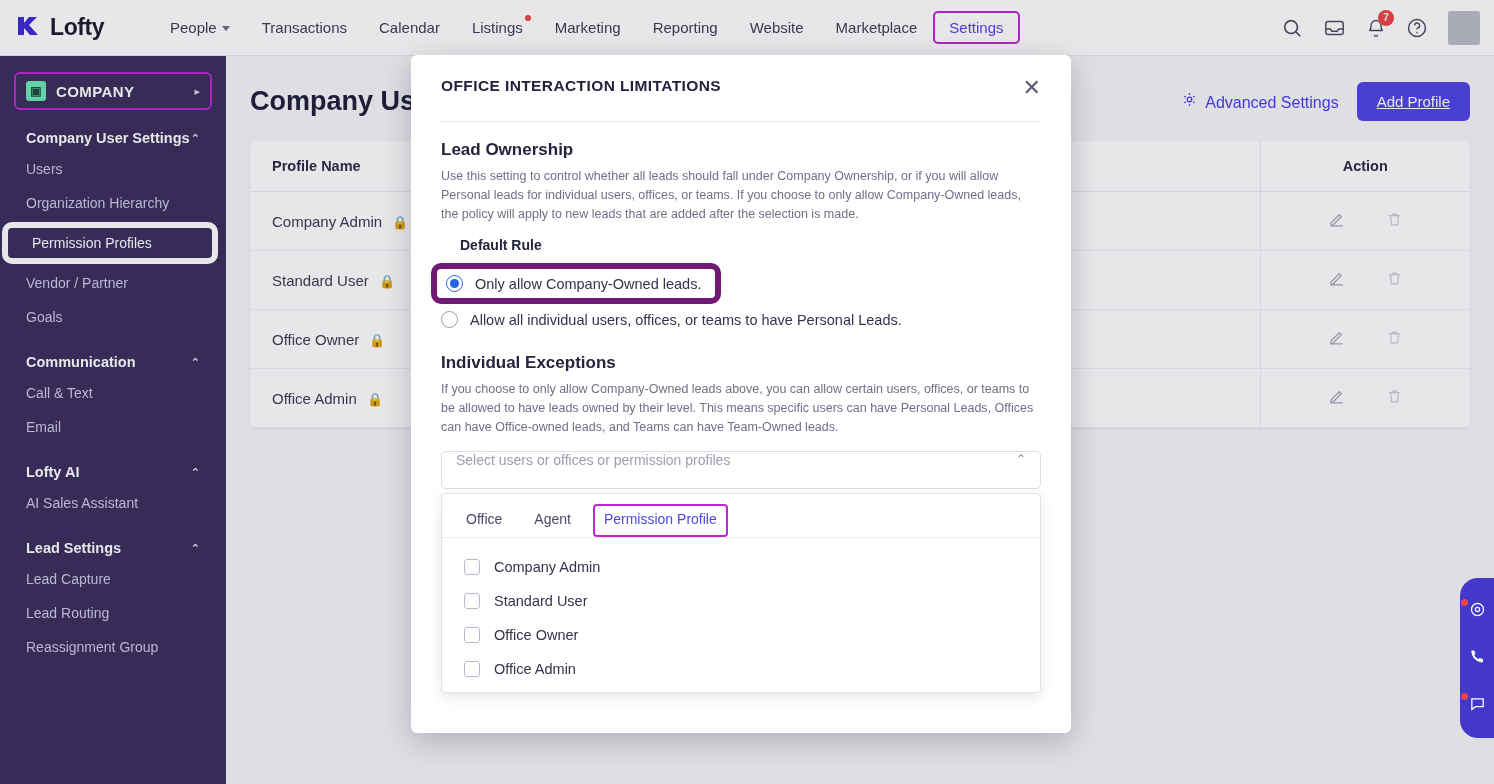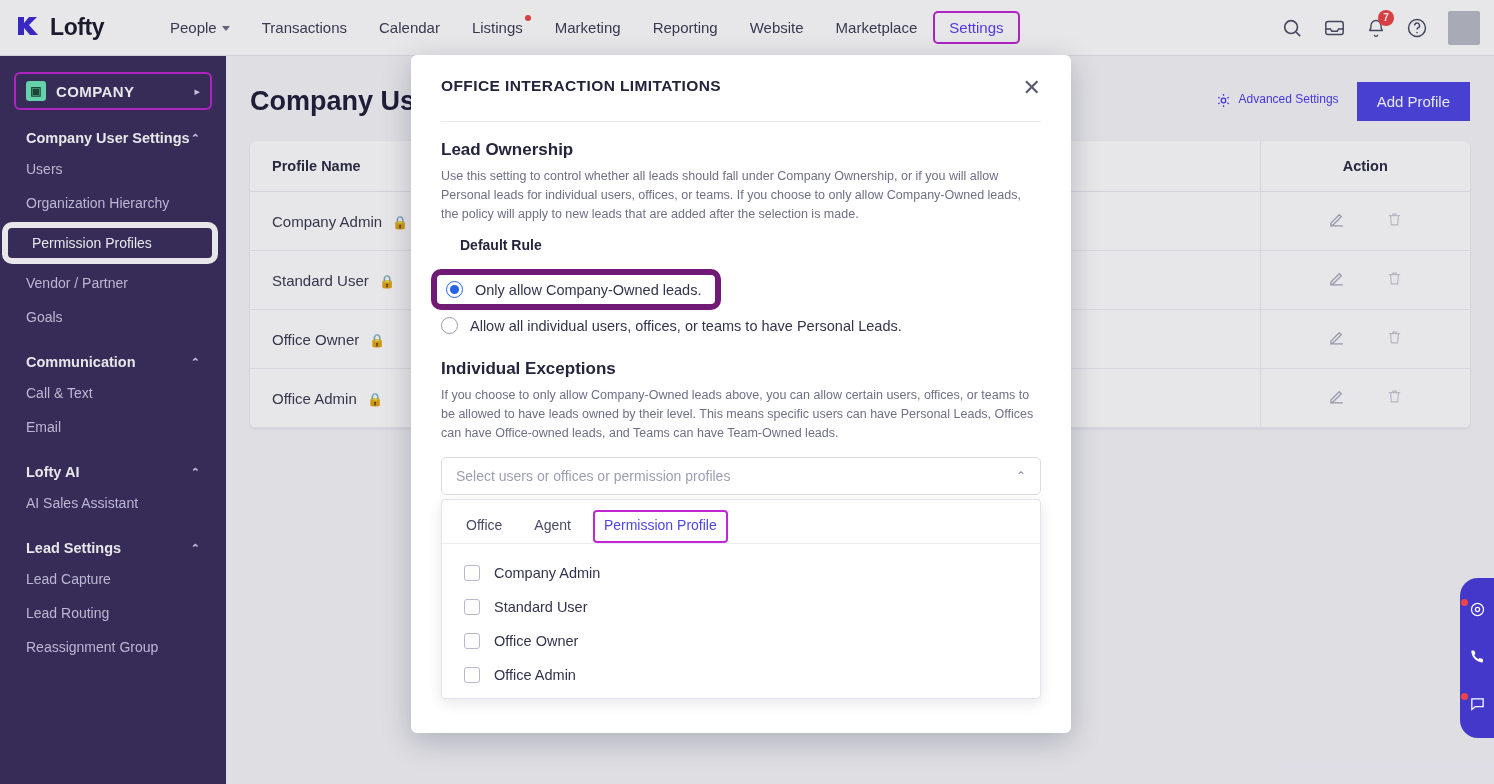--- a/index.html
+++ b/index.html
@@ -74,24 +74,24 @@
   .chev-up { font-size: 11px; color: #d9d3f0; }
 
   
   .main {
     position: absolute; top: 56px; left: 226px; width: 1268px; height: 728px;
     background: #f5f5f9; overflow: hidden; z-index: 2;
   }
   .page-header { display: flex; align-items: center; padding: 26px 24px 14px 24px; }
   .page-title { font-size: 27px; font-weight: bold; color: #20203a; }
   .header-right { margin-left: auto; display: flex; align-items: center; gap: 18px; }
-  .adv-settings { display: flex; align-items: flex-start; gap: 7px; color: #4a3df0; font-size: 12px; cursor: pointer; }
+  .adv-settings { display: flex; align-items: flex-end; gap: 7px; color: #4a3df0; font-size: 16px; cursor: pointer; }
   .btn-primary {
-    background: #4f46e5; color: #fff; border: none; border-radius: 0;
-    padding: 11px 20px; font-size: 15px; cursor: pointer;
+    background: #4f46e5; color: #fff; border: none; border-radius: 6px;
+    padding: 11px 20px; font-size: 15px; cursor: pointer; text-decoration: underline;
   }
   .table-card {
     margin: 6px 24px 0 24px; background: #ffffff; border-radius: 6px;
     box-shadow: 0 1px 3px rgba(20,20,50,.08); overflow: hidden;
   }
   table { width: 100%; border-collapse: collapse; }
   th {
     text-align: left; font-size: 14.5px; color: #2c2c45; font-weight: bold;
     padding: 17px 22px; border-bottom: 1px solid #e9e9f1;
   }
@@ -112,34 +112,34 @@
   }
   .modal-head {
     padding: 22px 30px 10px 30px; display: flex; align-items: flex-start;
   }
   .modal-title { font-size: 15.5px; font-weight: bold; letter-spacing: .4px; color: #23233c; }
   .modal-close { margin-left: auto; font-size: 22px; color: #5a5a72; cursor: pointer; line-height: 1; }
   .modal-body { padding: 0 30px 10px 30px; overflow: hidden; flex: 1; position: relative; }
   .divider { height: 1px; background: #e7e7ef; margin: 12px 0 18px 0; }
   .sect-title { font-size: 17px; font-weight: bold; color: #24243c; margin-bottom: 7px; }
   .sect-desc { font-size: 12.5px; color: #6f6f88; line-height: 1.5; margin-bottom: 14px; }
-  .sub-title { font-size: 14px; font-weight: bold; color: #24243c; margin-bottom: 16px; padding-left: 19px; }
+  .sub-title { font-size: 14px; font-weight: bold; color: #24243c; margin-bottom: 10px; padding-left: 19px; }
 
   .radio-row { display: flex; align-items: center; gap: 12px; padding: 7px 10px; margin-left: -10px; }
   .radio-row.highlight { border: 6px solid #701a75; border-radius: 10px; width: 290px; padding: 6px 9px; align-items: center; }
   .radio {
     width: 17px; height: 17px; border-radius: 50%; border: 1.5px solid #9a9ab5;
     display: flex; align-items: center; justify-content: center; flex: none; background:#fff;
   }
   .radio.checked { border-color: #2563eb; }
   .radio.checked::after { content: ""; width: 9px; height: 9px; border-radius: 50%; background: #2563eb; }
   .radio-label { font-size: 14.5px; color: #33334d; }
 
   .select-box {
-    height: 38px; border: 1px solid #dcdce6; border-radius: 5px; display: flex; align-items: center;
+    height: 38px; border: 1px solid #dcdce6; border-radius: 5px; display: flex; align-items: flex-start;
     padding: 0 14px; color: #9d9db4; font-size: 14px; background: #fff; cursor: pointer;
   }
   .select-caret { margin-left: auto; color: #8c8ca3; font-size: 12px; }
   .dropdown {
     margin-top: 4px; border: 1px solid #e2e2ec; border-radius: 4px; background: #fff;
     box-shadow: 0 4px 14px rgba(20,20,50,.10);
   }
   .dd-tabs { display: flex; align-items: flex-end; gap: 12px; padding: 10px 14px 0 14px; border-bottom: 1px solid #ececf4; }
   .dd-tab { font-size: 14px; color: #4a4a66; padding: 6px 10px 10px 10px; cursor: pointer; }
   .dd-tab.active { color: #4f46e5; border-bottom: 3px solid #4f46e5; font-weight: normal; }

